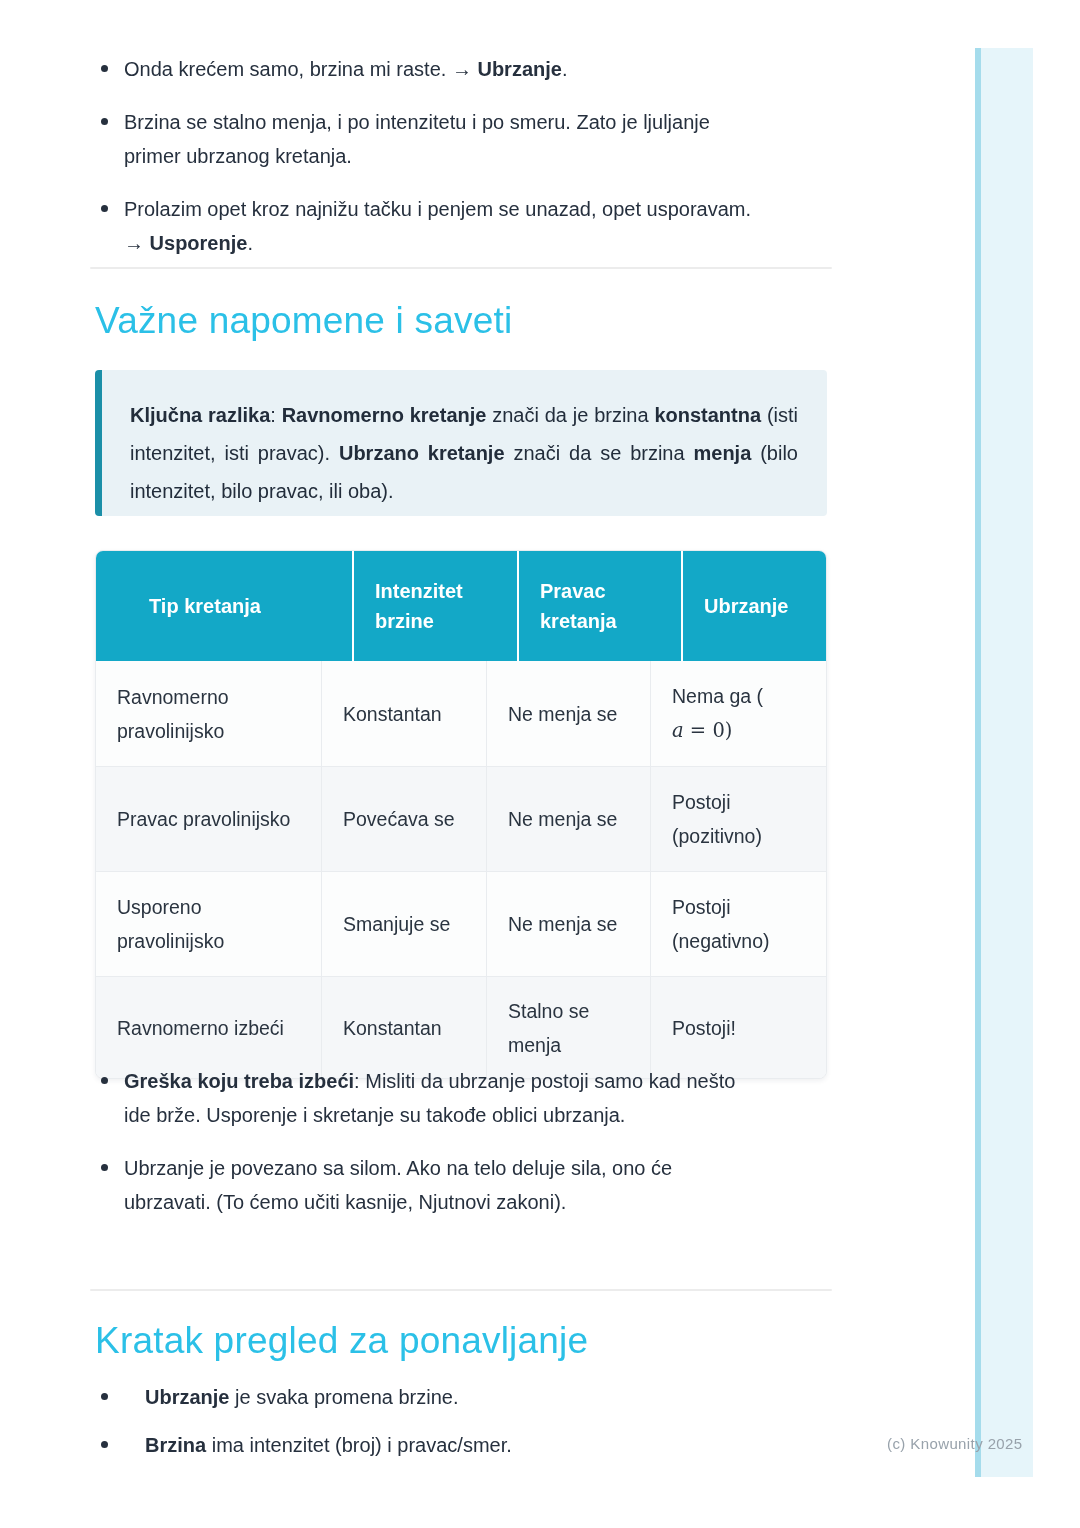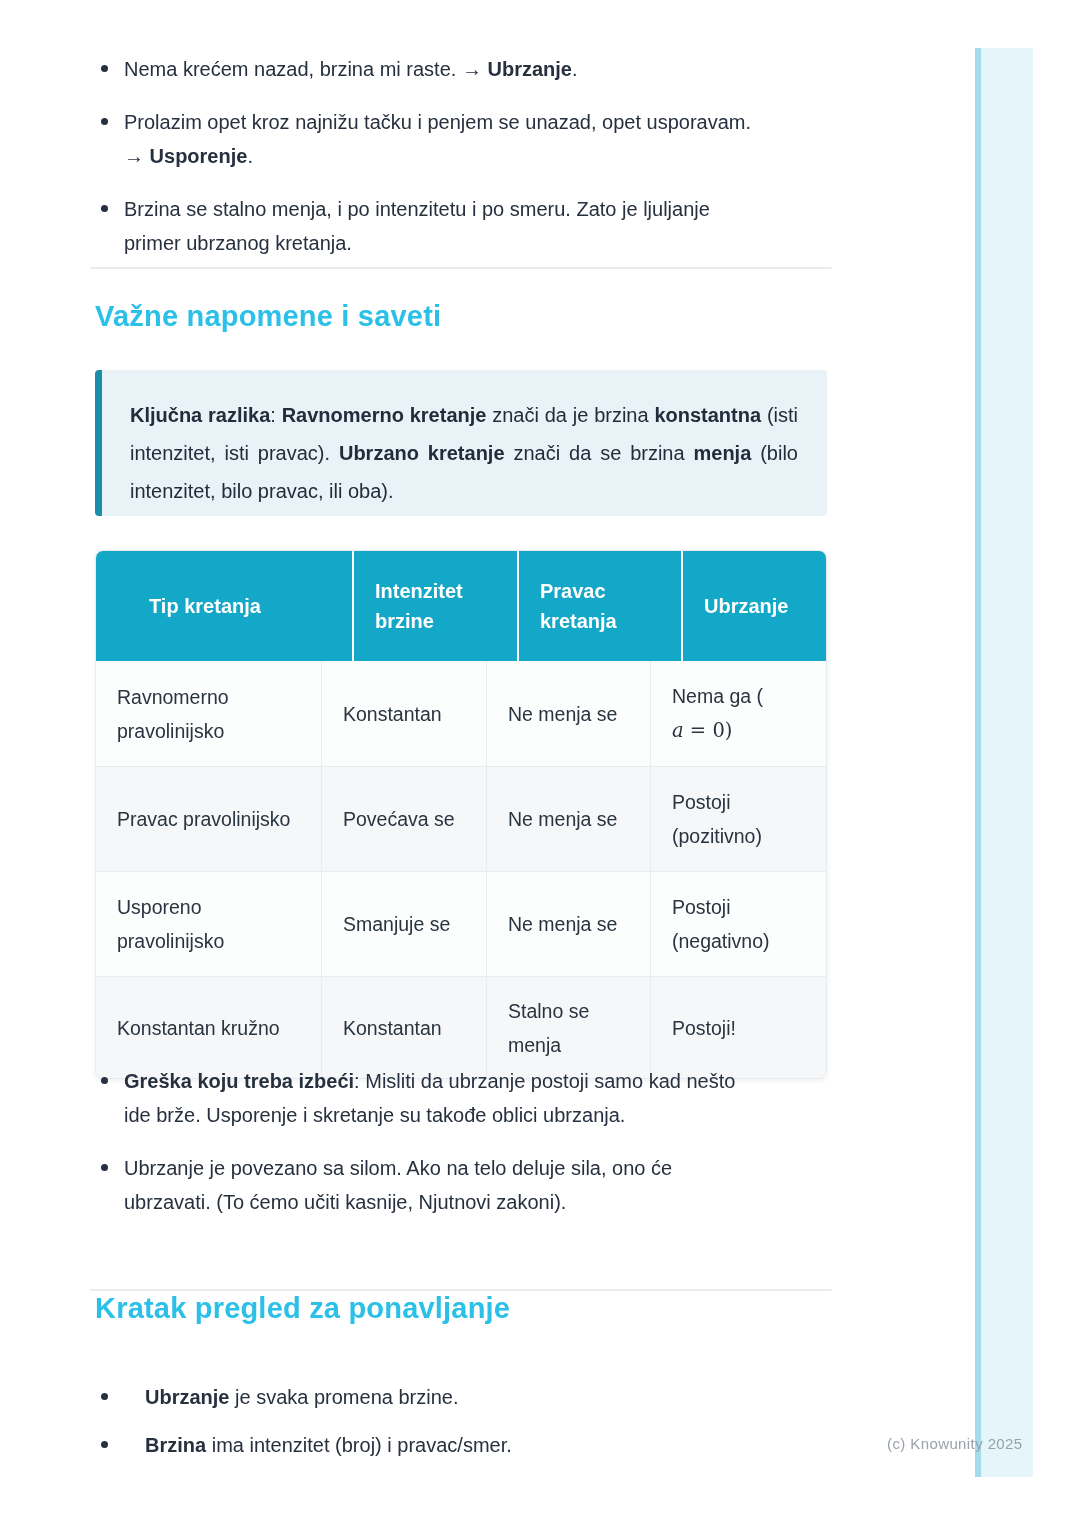--- a/index.html
+++ b/index.html
@@ -43,23 +43,23 @@
   .b{font-weight:700;}
   .mi{font-family:"DejaVu Serif",serif;font-style:italic;}
   .mn{font-family:"DejaVu Serif",serif;}
 
   
   .divider{position:absolute;left:90px;width:742px;height:2px;background:#ececec;border-radius:1px;z-index:2;}
   .divider-1{top:267px;}
   .divider-2{top:1289px;}
 
   
-  .h-section{position:absolute;left:95px;font-size:29px;font-weight:700;letter-spacing:.2px;color:var(--accent-cyan);z-index:2;}
+  .h-section{position:absolute;left:95px;font-size:37px;font-weight:400;letter-spacing:.2px;color:var(--accent-cyan);z-index:2;}
   .h-notes{top:300px;}
-  .h-review{top:1292px;}
+  .h-review{top:1320px;}
 
   
   .callout{
     position:absolute;left:95px;top:370px;width:732px;height:146px;
     background:var(--callout-bg);
     border-left:7px solid var(--callout-border-teal);
     border-radius:4px;
     padding:26px 29px 0 28px;
     z-index:2;
   }
@@ -105,29 +105,29 @@
 <body>
 
 <div class="page">
 
   <div class="stripe-edge"></div>
   <div class="stripe-fill"></div>
 
   <div class="bullets bullets-top">
     <div class="bullet">
       <span class="dot"></span>
-      <span class="btext"><span>Nema krećem nazad, brzina mi raste. → </span><span class="b">Ubrzanje</span><span>.</span></span>
+      <span class="btext"><span>Onda krećem samo, brzina mi raste. → </span><span class="b">Ubrzanje</span><span>.</span></span>
+    </div>
+    <div class="bullet">
+      <span class="dot"></span>
+      <span class="btext"><span>Brzina se stalno menja, i po intenzitetu i po smeru. Zato je ljuljanje primer ubrzanog kretanja.</span></span>
     </div>
     <div class="bullet">
       <span class="dot"></span>
       <span class="btext"><span>Prolazim opet kroz najnižu tačku i penjem se unazad, opet usporavam. → </span><span class="b">Usporenje</span><span>.</span></span>
-    </div>
-    <div class="bullet">
-      <span class="dot"></span>
-      <span class="btext"><span>Brzina se stalno menja, i po intenzitetu i po smeru. Zato je ljuljanje primer ubrzanog kretanja.</span></span>
     </div>
   </div>
 
   <div class="divider divider-1"></div>
 
   <h2 class="h-section h-notes">Važne napomene i saveti</h2>
 
   <div class="callout">
     <span class="callout-text"><span class="b">Ključna razlika</span><span>: </span><span class="b">Ravnomerno kretanje</span><span> znači da je brzina </span><span class="b">konstantna</span><span> (isti intenzitet, isti pravac). </span><span class="b">Ubrzano kretanje</span><span> znači da se brzina </span><span class="b">menja</span><span> (bilo intenzitet, bilo pravac, ili oba).</span></span>
   </div>
@@ -180,21 +180,21 @@
       <div class="td">
           <span class="td-inner">Ne menja se</span>
         </div>
       <div class="td">
           <span class="td-inner">Postoji (negativno)</span>
         </div>
     </div>
 
     <div class="trow alt">
       <div class="td">
-          <span class="td-inner">Konstantan kružno</span>
+          <span class="td-inner">Ravnomerno izbeći</span>
         </div>
       <div class="td">
           <span class="td-inner">Konstantan</span>
         </div>
       <div class="td">
           <span class="td-inner">Stalno se menja</span>
         </div>
       <div class="td">
           <span class="td-inner">Postoji!</span>
         </div>

